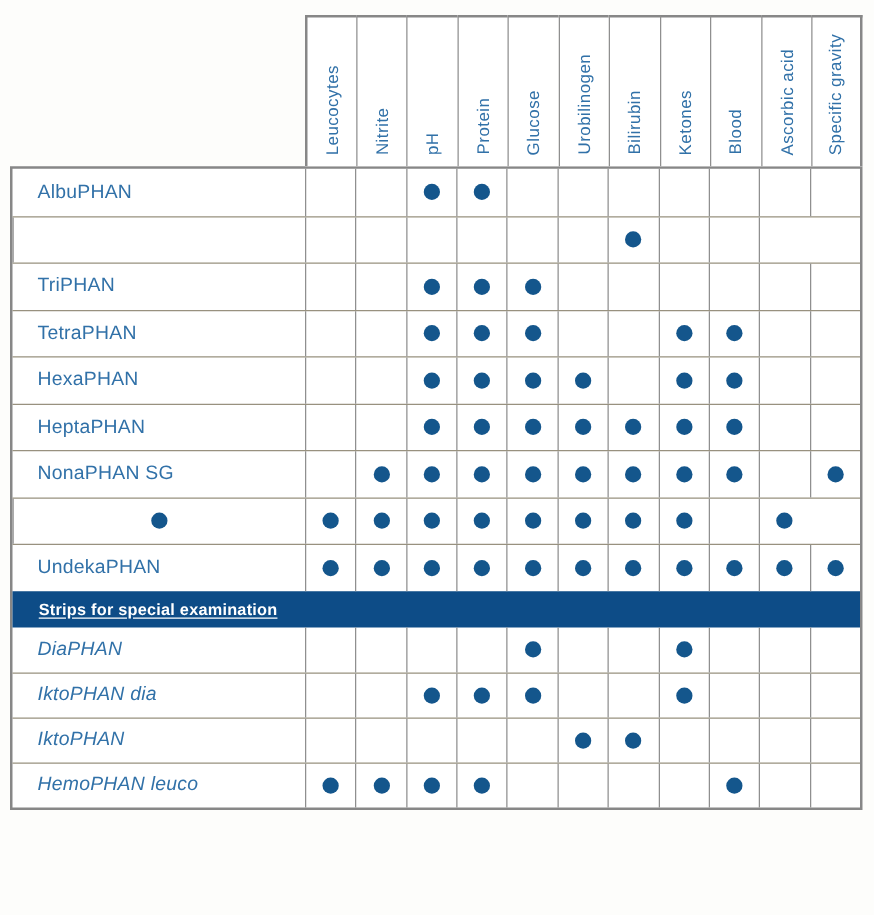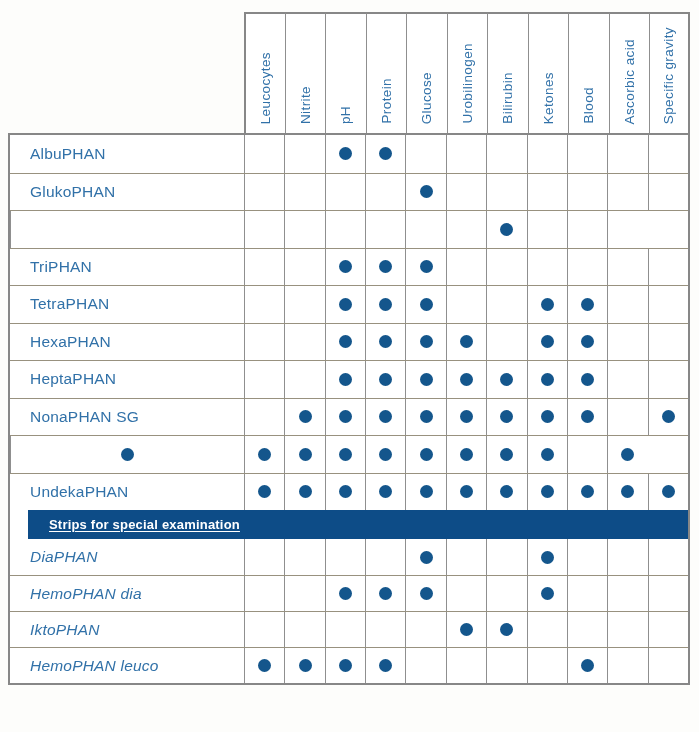--- a/index.html
+++ b/index.html
@@ -82,21 +82,20 @@
     width: 13px; height: 13px;
     border-radius: 50%;
     background: var(--dot-color);
   }
   .band {
     height: 29px;
     background: var(--band-bg);
     display: flex;
     align-items: center;
     padding-left: 21px;
-    margin-left: 18px;
   }
   .band span {
     color: var(--band-text);
     font-weight: bold;
     font-size: 13px;
     letter-spacing: 0.2px;
     text-decoration: underline;
     text-underline-offset: 2px;
   }
 </style>
@@ -156,36 +155,20 @@
           </div>
           <div class="cell"></div>
           <div class="cell"></div>
           <div class="cell"></div>
           <div class="cell"></div>
           <div class="cell"></div>
           <div class="cell"></div>
           <div class="cell"></div>
         </div>
         <div class="row">
-          <div class="label-cell">GlukoPHAN</div>
-          <div class="cell"></div>
-          <div class="cell"></div>
-          <div class="cell"></div>
-          <div class="cell"></div>
-          <div class="cell">
-            <div class="dot"></div>
-          </div>
-          <div class="cell"></div>
-          <div class="cell"></div>
-          <div class="cell"></div>
-          <div class="cell"></div>
-          <div class="cell"></div>
-          <div class="cell"></div>
-        </div>
-        <div class="row">
           <div class="cell"></div>
           <div class="cell"></div>
           <div class="cell"></div>
           <div class="cell"></div>
           <div class="cell"></div>
           <div class="cell"></div>
           <div class="cell"></div>
           <div class="cell">
             <div class="dot"></div>
           </div>
@@ -407,21 +390,21 @@
           <div class="cell"></div>
           <div class="cell"></div>
           <div class="cell">
             <div class="dot"></div>
           </div>
           <div class="cell"></div>
           <div class="cell"></div>
           <div class="cell"></div>
         </div>
         <div class="row short">
-          <div class="label-cell">HemoPHAN dia</div>
+          <div class="label-cell">IktoPHAN dia</div>
           <div class="cell"></div>
           <div class="cell"></div>
           <div class="cell">
             <div class="dot"></div>
           </div>
           <div class="cell">
             <div class="dot"></div>
           </div>
           <div class="cell">
             <div class="dot"></div>

